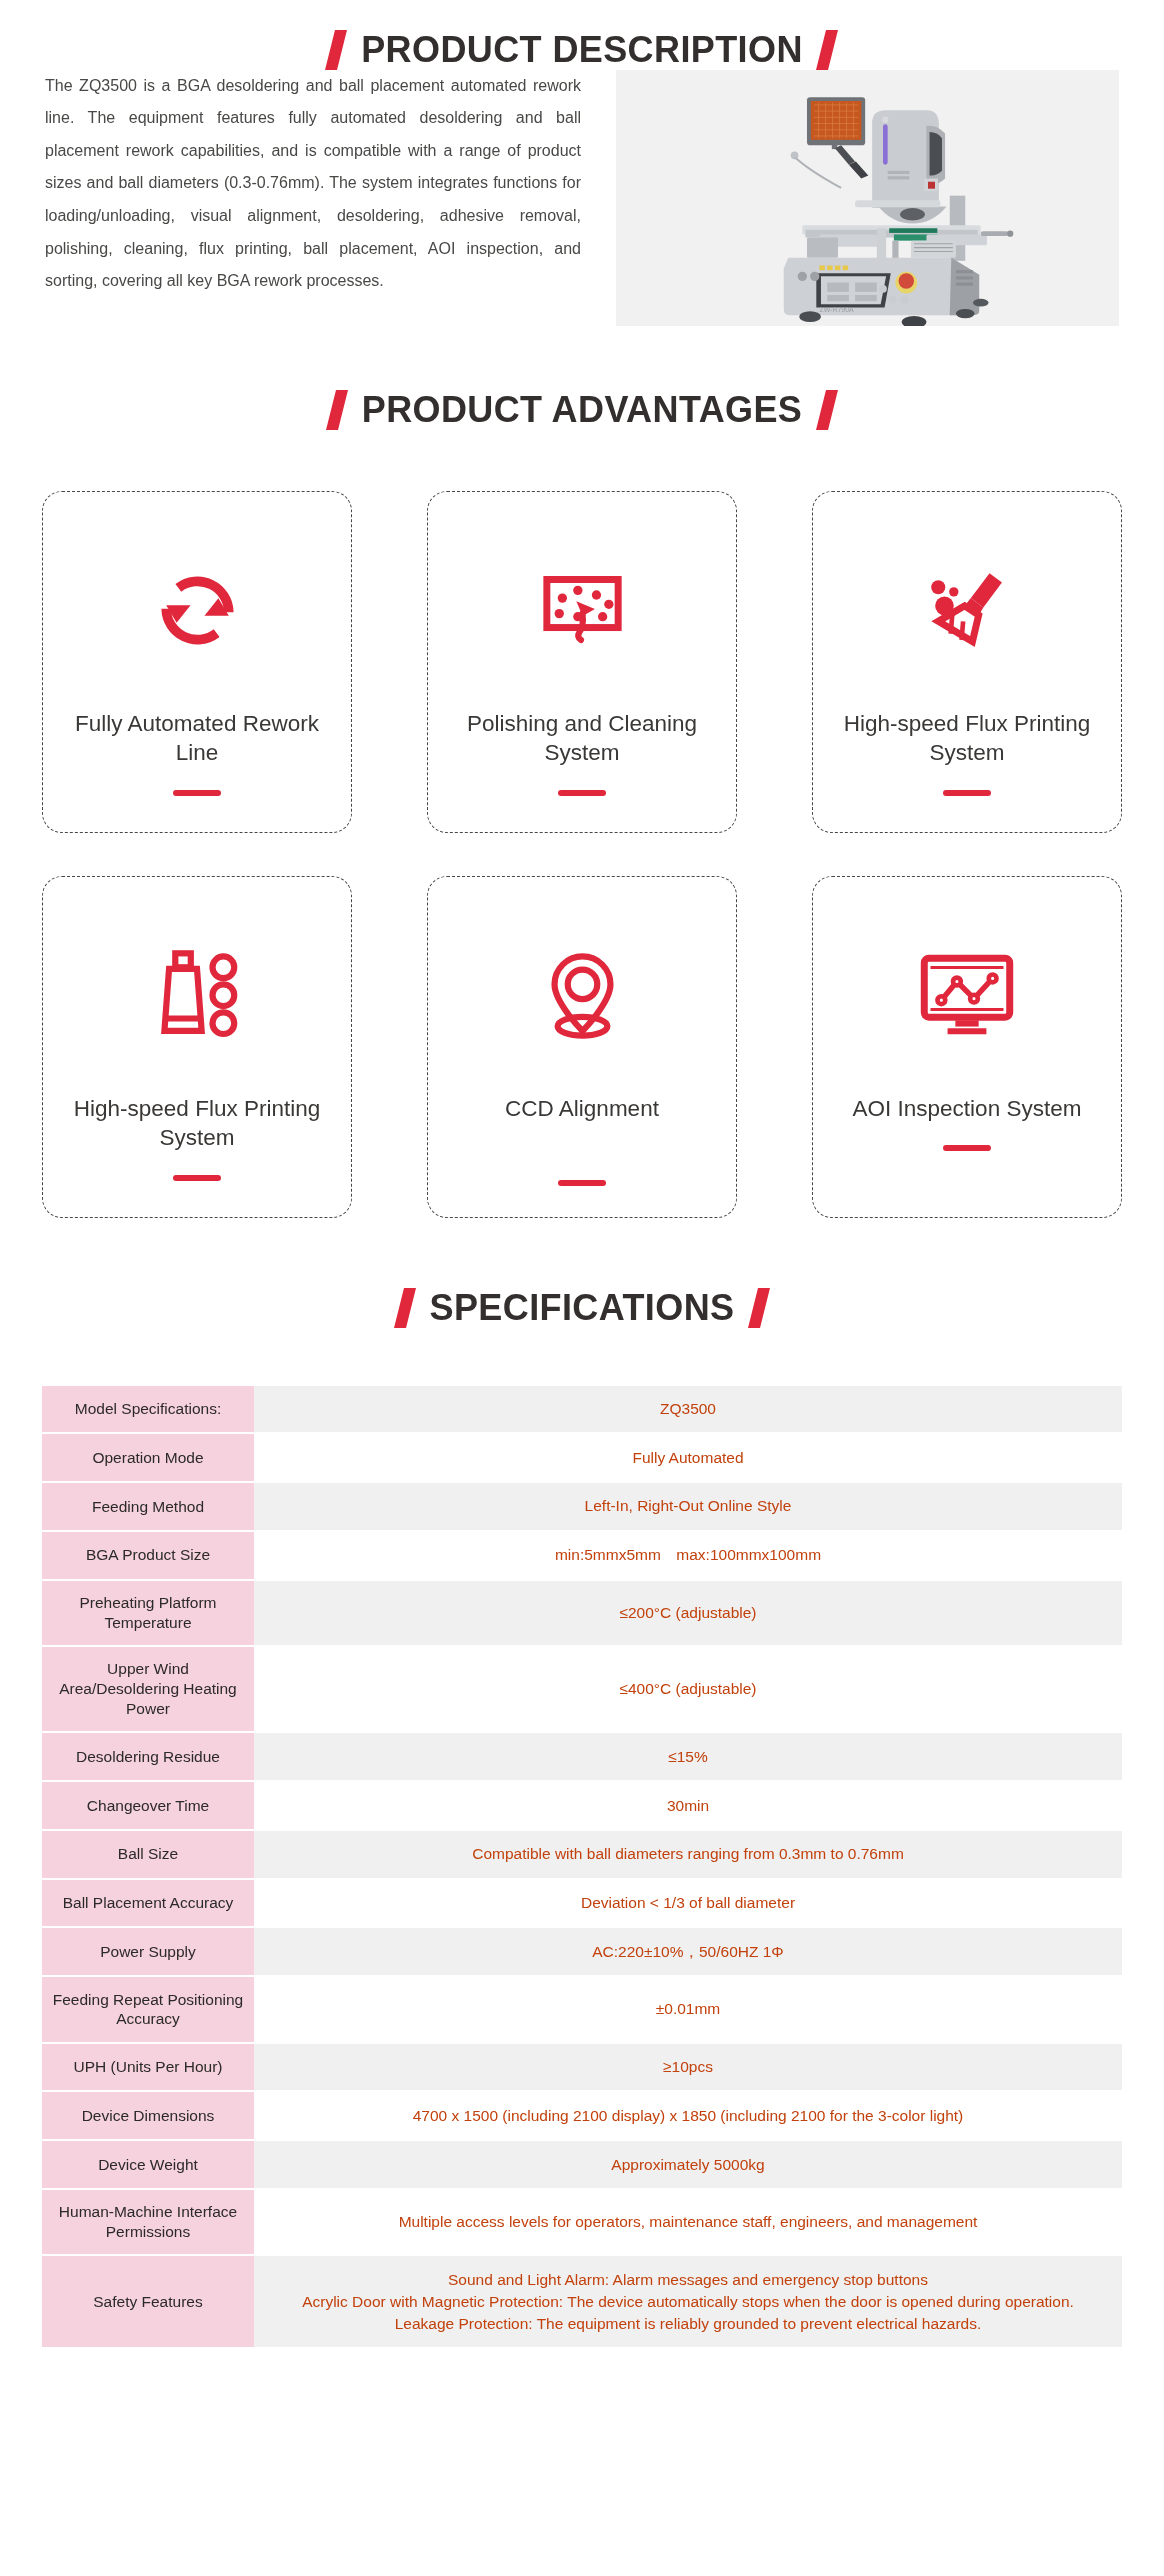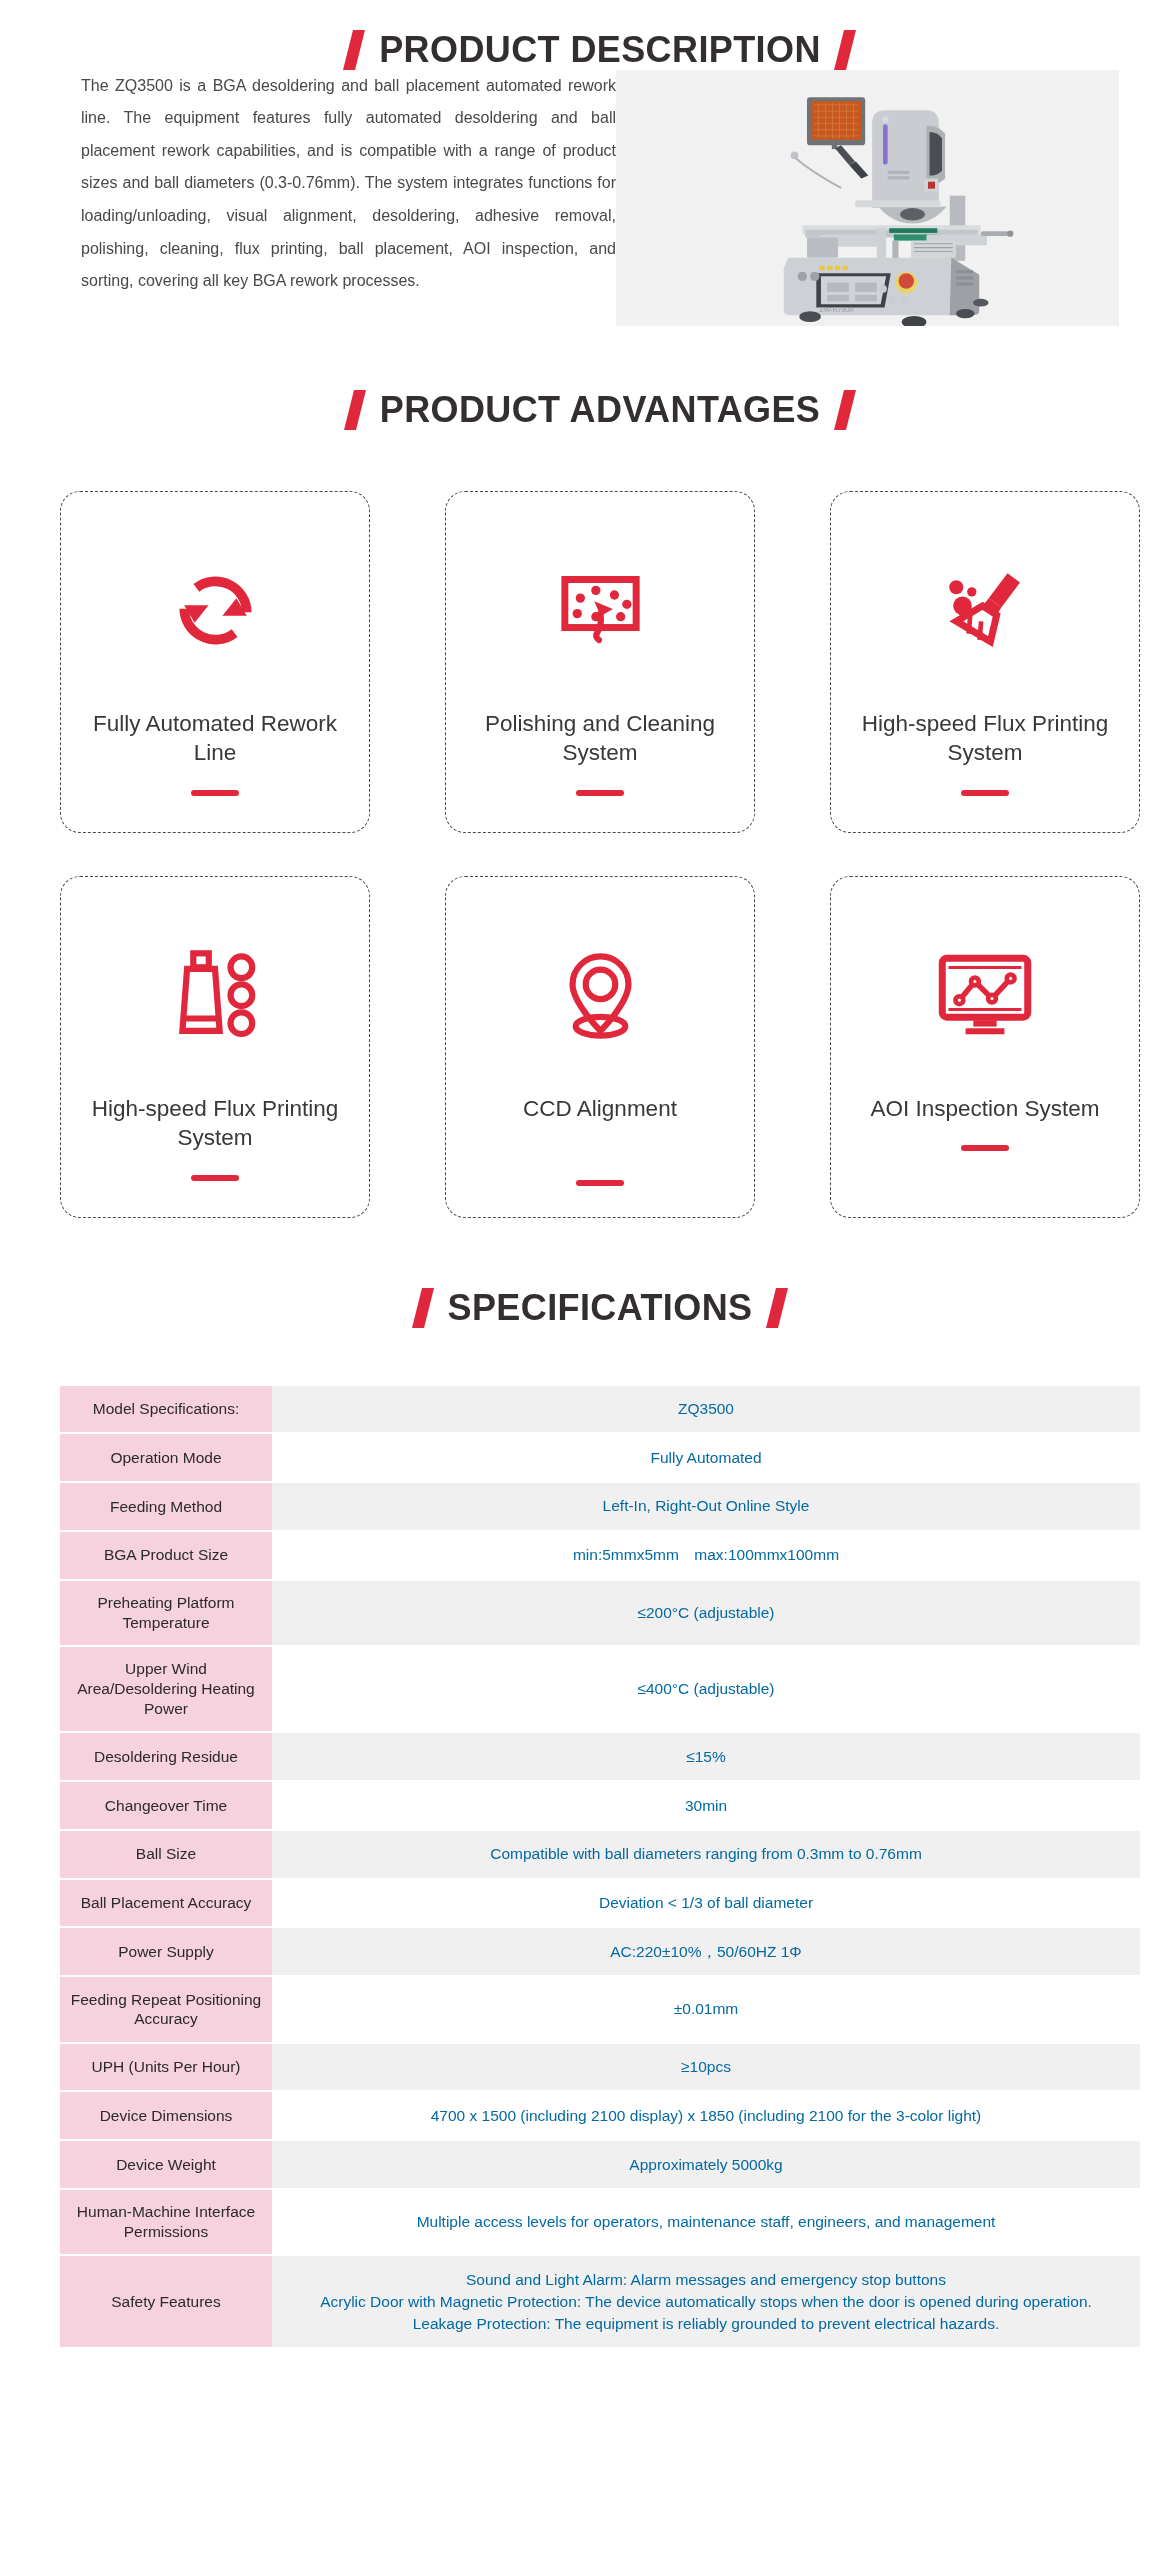--- a/index.html
+++ b/index.html
@@ -3,21 +3,21 @@
 <meta charset="utf-8">
 <style>
   * { box-sizing: border-box; margin: 0; padding: 0; }
   html, body {
     width: 1164px;
     background: #ffffff;
     font-family: "Liberation Sans", sans-serif;
   }
   body { padding-bottom: 23px; }
 
-  .page { width: 1164px; margin: 0 auto; position: relative; padding-left: 36px; }
+  .page { width: 1164px; margin: 0 auto; position: relative; }
 
   
   .section-head {
     display: flex;
     align-items: center;
     justify-content: center;
     gap: 18.6px;
   }
   .slash {
     display: inline-block;
@@ -117,21 +117,21 @@
     width: 212px;
     background: #f6d2de;
     color: #2c2a29;
     font-size: 15.5px;
     text-align: center;
     padding: 12.4px 7.8px;
     line-height: 1.28;
   }
   td.v {
     background: #ffffff;
-    color: #0369a1;
+    color: #c2410c;
     font-size: 15.5px;
     text-align: center;
     padding: 12.4px 11px;
     line-height: 1.42;
   }
   tr.alt td.v { background: #f0f0f0; }
 </style>
 </head>
 <body>
 

